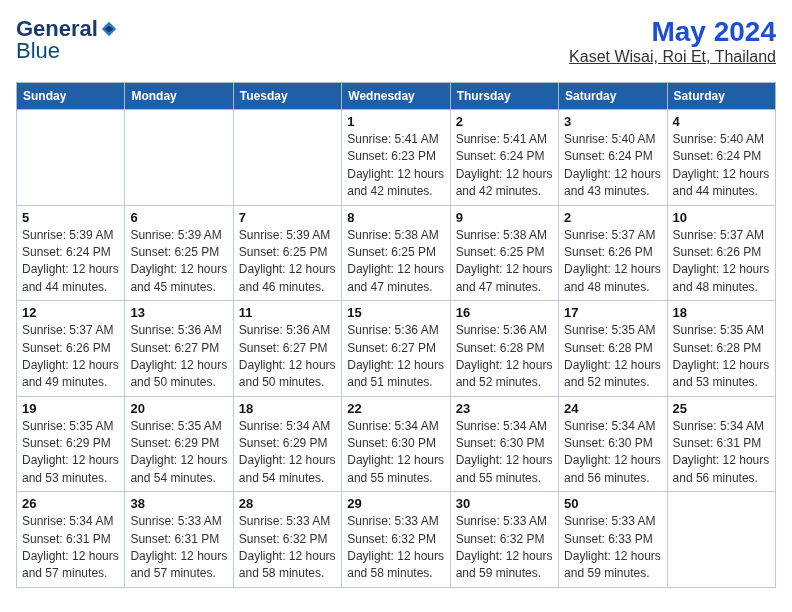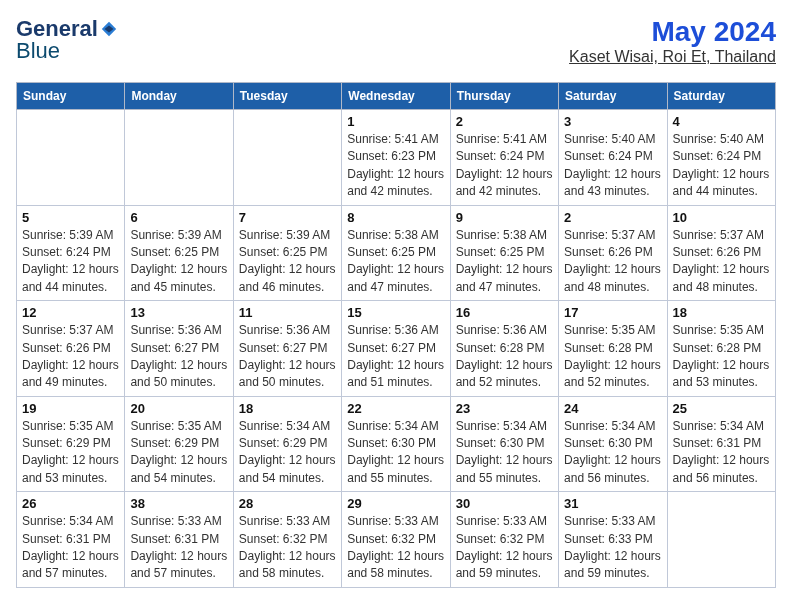--- a/index.html
+++ b/index.html
@@ -334,21 +334,21 @@
 and 58 minutes.</div>
         </td>
         <td>
           <span class="day-num">30</span>
           <div class="day-info" style="white-space: pre-line;">Sunrise: 5:33 AM
 Sunset: 6:32 PM
 Daylight: 12 hours
 and 59 minutes.</div>
         </td>
         <td>
-          <span class="day-num">31</span>
+          <span class="day-num">50</span>
           <div class="day-info" style="white-space: pre-line;">Sunrise: 5:33 AM
 Sunset: 6:33 PM
 Daylight: 12 hours
 and 59 minutes.</div>
         </td>
         <td class="empty-cell"></td>
       </tr>
     </tbody>
 </table>
 

